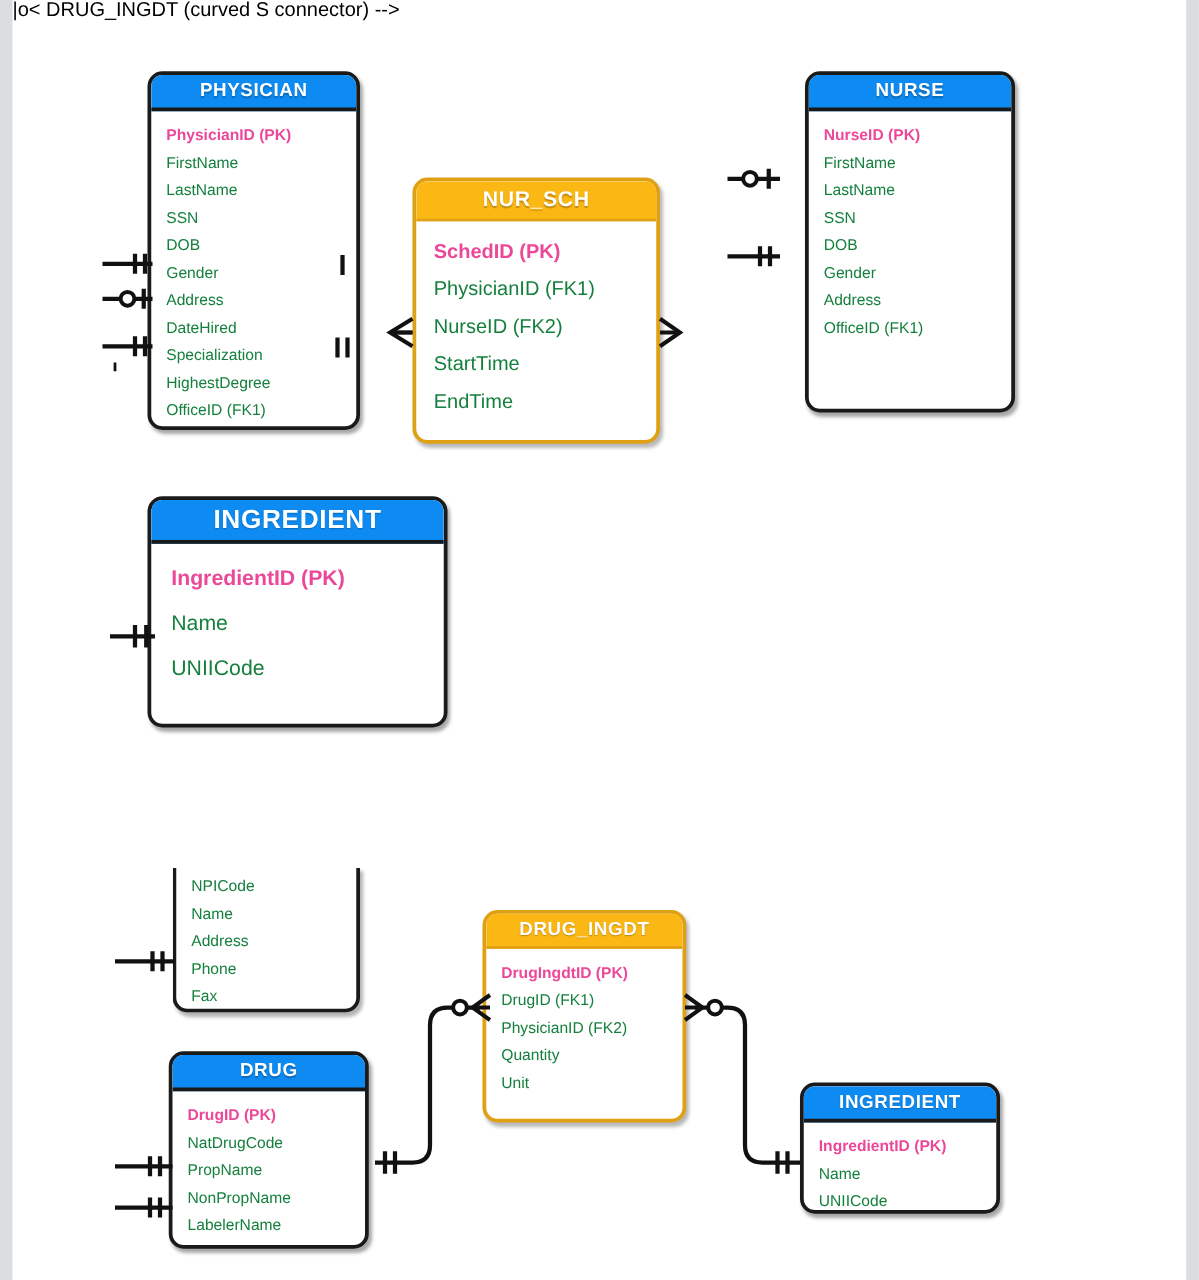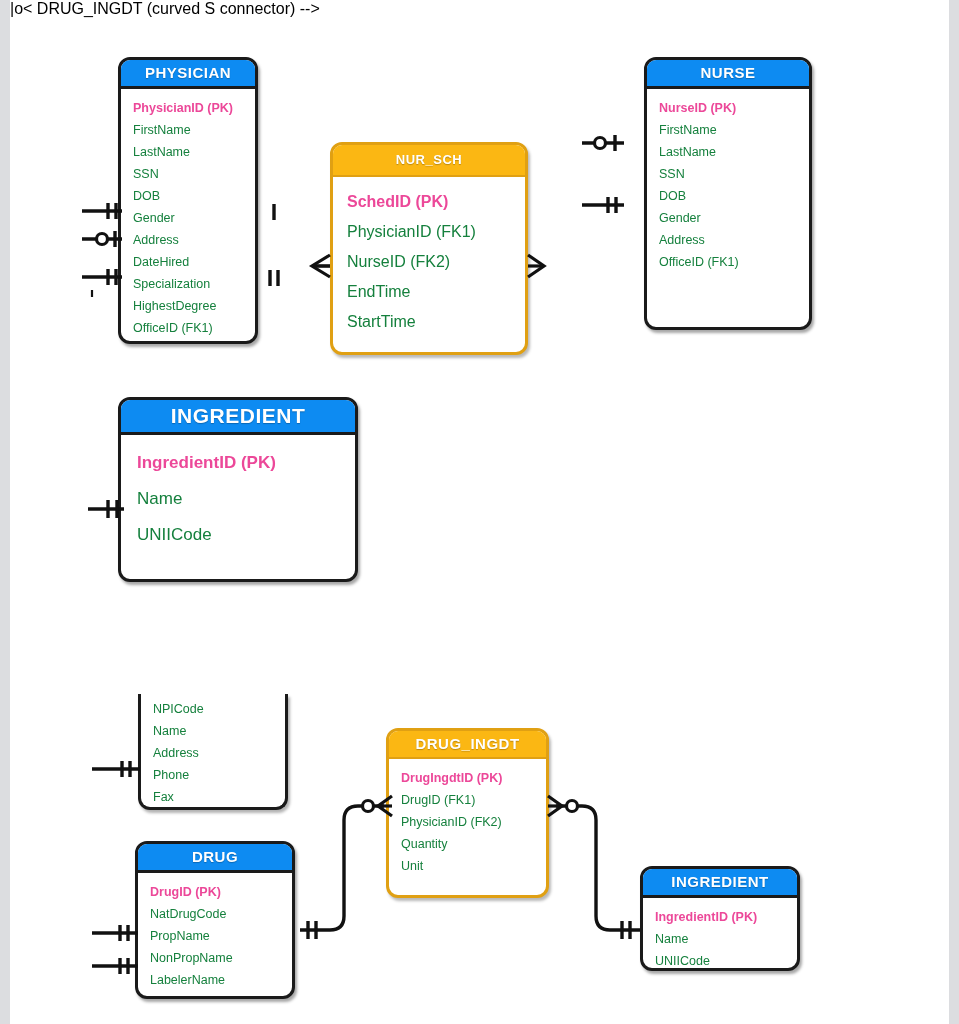--- a/index.html
+++ b/index.html
@@ -64,21 +64,21 @@
   }
   .entity .attr.pk {
     font-weight: bold;
     color: #ec4899;
   }
   
   .entity.big .ehead { height: 32px; line-height: 32px; font-size: 21px; }
   .entity.big .attr  { font-size: 17px; line-height: 36px; }
   .entity.big .ebody { padding: 10px 0 8px 16px; }
 
-  .entity.mid .ehead { height: 30px; line-height: 30px; font-size: 13px; }
+  .entity.mid .ehead { height: 30px; line-height: 30px; font-size: 17px; }
   .entity.mid .attr  { font-size: 16px; line-height: 30px; }
   .entity.mid .ebody { padding: 10px 0 8px 14px; }
 
   
   .entity.clipped {
     border-top: none;
     border-radius: 0 0 12px 12px;
     box-shadow: 2px 3px 3px rgba(0,0,0,.30);
   }
   .entity.clipped .ebody { padding-top: 4px; }
@@ -89,21 +89,21 @@
   .conn .nub { stroke-width: 3.4; }
   .conn circle { fill: #ffffff; stroke: #111111; stroke-width: 3.2; }
   .conn polyline.foot { fill: none; stroke: #111111; stroke-width: 3.2; }
 </style>
 </head>
 <body>
 
 <div id="canvas">
 
   
-  <div class="entity" style="left:108px; top:57px; width:140px; height:287px;">
+  <div class="entity" style="left:108px; top:57px; width:170px; height:287px;">
     <div class="ehead">PHYSICIAN</div>
     <div class="ebody">
       <div class="attr pk">PhysicianID (PK)</div>
       <div class="attr">FirstName</div>
       <div class="attr">LastName</div>
       <div class="attr">SSN</div>
       <div class="attr">DOB</div>
       <div class="attr">Gender</div>
       <div class="attr">Address</div>
       <div class="attr">DateHired</div>
@@ -142,22 +142,22 @@
     <line class="nub" x1="14" y1="2" x2="14" y2="18"></line>
   </svg>
 
   
   <div class="entity orange mid" style="left:320px; top:142px; width:198px; height:213px;">
     <div class="ehead">NUR_SCH</div>
     <div class="ebody">
       <div class="attr pk">SchedID (PK)</div>
       <div class="attr">PhysicianID (FK1)</div>
       <div class="attr">NurseID (FK2)</div>
+      <div class="attr">StartTime</div>
       <div class="attr">EndTime</div>
-      <div class="attr">StartTime</div>
     </div>
   </div>
 
   
   <svg class="conn" style="left:296px; top:252px; width:30px; height:28px;" viewBox="0 0 30 28">
     <line x1="24" y1="14" x2="6" y2="14" style="stroke-width:3"></line>
     <polyline class="foot" points="24,3 6,14 24,25"></polyline>
     <polyline class="foot" points="24,14 6,14"></polyline>
   </svg>
 

